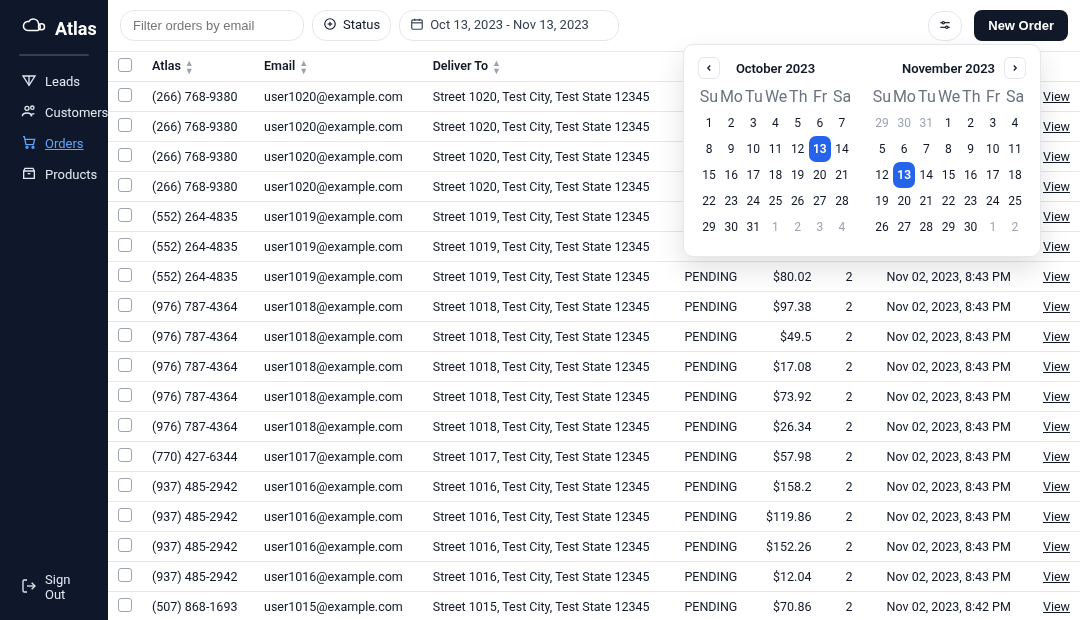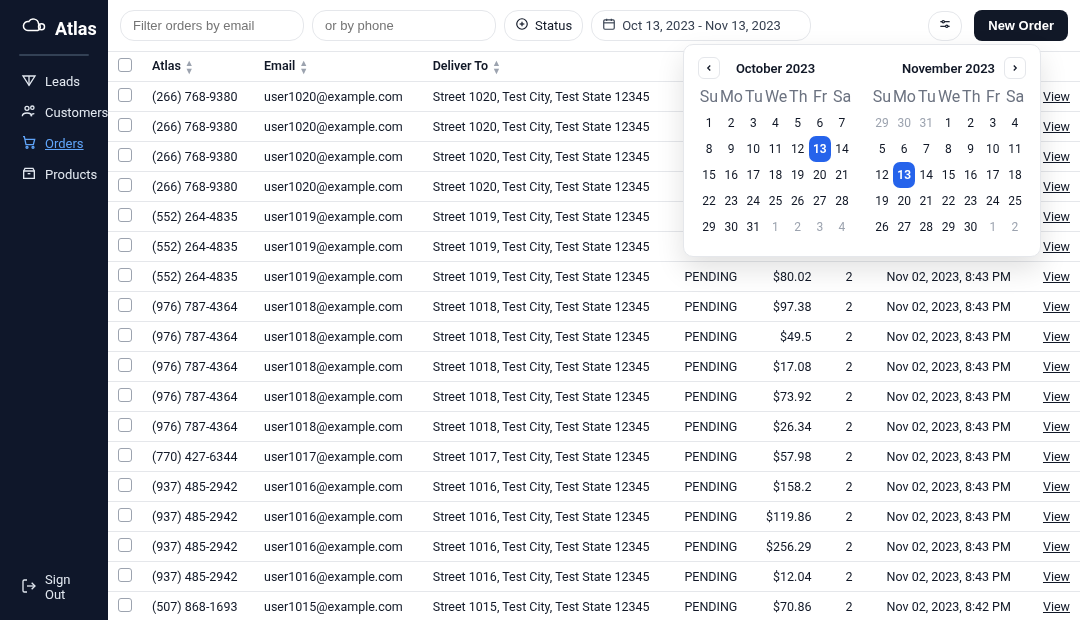--- a/index.html
+++ b/index.html
@@ -49,21 +49,21 @@
   
   .main{flex:1;display:flex;flex-direction:column;min-width:0}
   .toolbar{
     display:flex;align-items:center;gap:8px;
     padding:10px 12px;border-bottom:1px solid var(--border);
     position:relative;
   }
   .input,.select,.date-range,.opt-btn{
     border:1px solid var(--border);border-radius:14px;background:#fff;
     padding:6px 10px;font-size:13px;color:var(--text);
-    display:flex;align-items:center;gap:6px;
+    display:flex;align-items:flex-start;gap:6px;
   }
   .input{width:184px}
   .input input{border:none;outline:none;width:100%;font-size:13px;color:var(--text);background:transparent}
   .select{cursor:pointer}
   .date-range{width:220px;cursor:pointer;color:#374151}
   .opt-btn{width:34px;height:30px;justify-content:center;cursor:pointer}
   .primary-btn{
     margin-left:4px;
     background:#111827;color:#fff;border:none;border-radius:8px;
     padding:8px 14px;font-size:13px;font-weight:600;cursor:pointer;
@@ -156,23 +156,20 @@
         </svg>
     </span>
     <span>Sign Out</span>
   </div>
 </aside>
 
 <div class="main">
   <div class="toolbar">
     <label class="input">
       <input placeholder="Filter orders by email" style="">
-    </label>
-    <label class="input">
-      <input placeholder="or by phone" style="">
     </label>
     <div class="select">
       <span>
         <svg width="14" height="14" viewBox="0 0 24 24" fill="none" stroke="currentColor" stroke-width="2">
             <circle cx="12" cy="12" r="9"></circle>
             <line x1="12" y1="8" x2="12" y2="16"></line>
             <line x1="8" y1="12" x2="16" y2="12"></line>
           </svg>
       </span>
       <span>Status</span>
@@ -505,21 +502,21 @@
             <td class="center">2</td>
             <td>Nov 02, 2023, 8:43 PM</td>
             <td class="right"><a class="view">View</a></td>
           </tr>
           <tr>
             <td><span class="chk"></span></td>
             <td>(937) 485-2942</td>
             <td>user1016@example.com</td>
             <td>Street 1016, Test City, Test State 12345</td>
             <td>PENDING</td>
-            <td class="right">$256.29</td>
+            <td class="right">$152.26</td>
             <td class="center">2</td>
             <td>Nov 02, 2023, 8:43 PM</td>
             <td class="right"><a class="view">View</a></td>
           </tr>
           <tr>
             <td><span class="chk"></span></td>
             <td>(937) 485-2942</td>
             <td>user1016@example.com</td>
             <td>Street 1016, Test City, Test State 12345</td>
             <td>PENDING</td>

